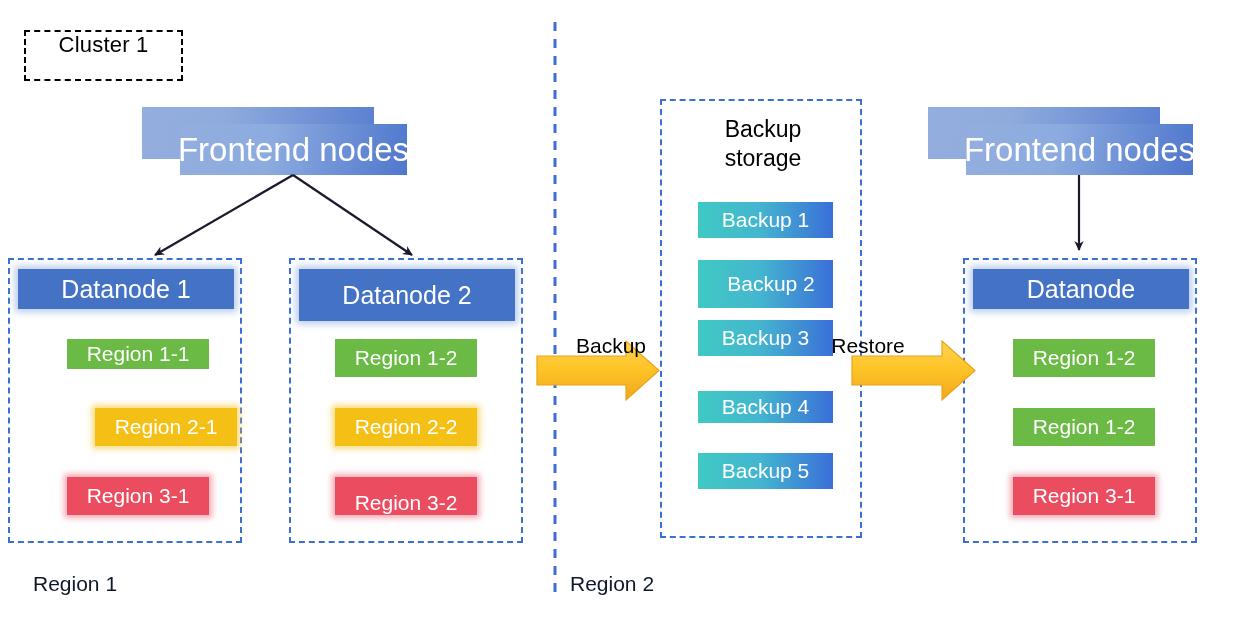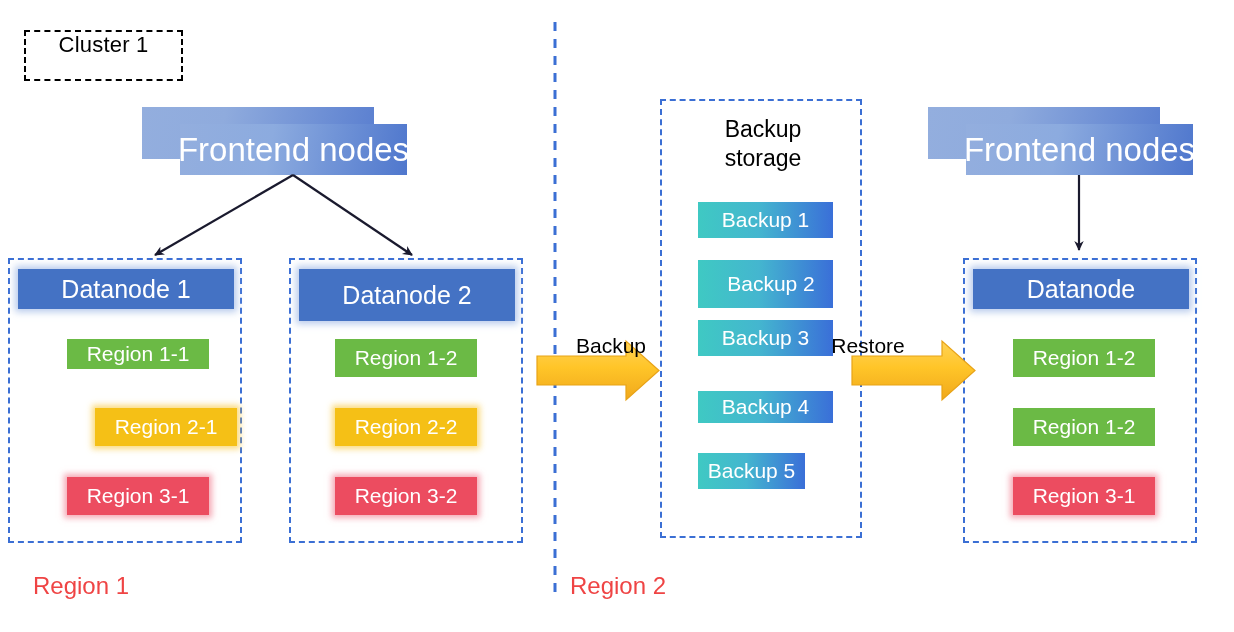--- a/index.html
+++ b/index.html
@@ -86,22 +86,22 @@
     display: flex;
     align-items: center;
     justify-content: center;
     color: #ffffff;
     font-size: 21px;
     white-space: nowrap;
   }
 
   
   .plain-text {
-    color: #ef4444;
-    font-size: 24px;
+    color: #0f172a;
+    font-size: 21px;
     white-space: nowrap;
   }
   .storage-title {
     color: #000000;
     font-size: 23px;
     text-align: center;
     line-height: 1.25;
   }
   .flow-label {
     color: #000000;
@@ -176,21 +176,21 @@
     </div>
 
     <div class="abs region green" style="left:44px; top:79px; width:142px; height:38px;">
       <span>Region 1-2</span>
     </div>
 
     <div class="abs region yellow" style="left:44px; top:148px; width:142px; height:38px;">
       <span>Region 2-2</span>
     </div>
 
-    <div class="abs region red" style="left:44px; top:217px; width:142px; height:38px;">
+    <div class="abs region red" style="left:44px; top:217px; width:142px; height:38px;align-items:flex-end;">
       <span>Region 3-2</span>
     </div>
   </div>
 
   <div class="abs dash-box" style="left:660px; top:99px; width:202px; height:439px;">
 
     <div class="abs storage-title" style="left:0px; top:14px; width:202px;">
       <div>Backup</div>
       <div>storage</div>
     </div>
@@ -200,21 +200,21 @@
     </div>
     <div class="abs backup" style="left:36px; top:159px; width:135px; height:48px;padding-left:11px;">
       <span>Backup 2</span>
     </div>
     <div class="abs backup" style="left:36px; top:219px; width:135px; height:36px;">
       <span>Backup 3</span>
     </div>
     <div class="abs backup" style="left:36px; top:290px; width:135px; height:32px;">
       <span>Backup 4</span>
     </div>
-    <div class="abs backup" style="left:36px; top:352px; width:107px; height:36px;">
+    <div class="abs backup" style="left:36px; top:352px; width:135px; height:36px;">
       <span>Backup 5</span>
     </div>
   </div>
 
   <div class="abs fe-wrap">
     <div class="abs fe-back" style="left:928px; top:107px; width:232px; height:52px;"></div>
     <div class="abs fe-front" style="left:966px; top:124px; width:227px; height:51px;">
       <span>Frontend nodes</span>
     </div>
   </div>

